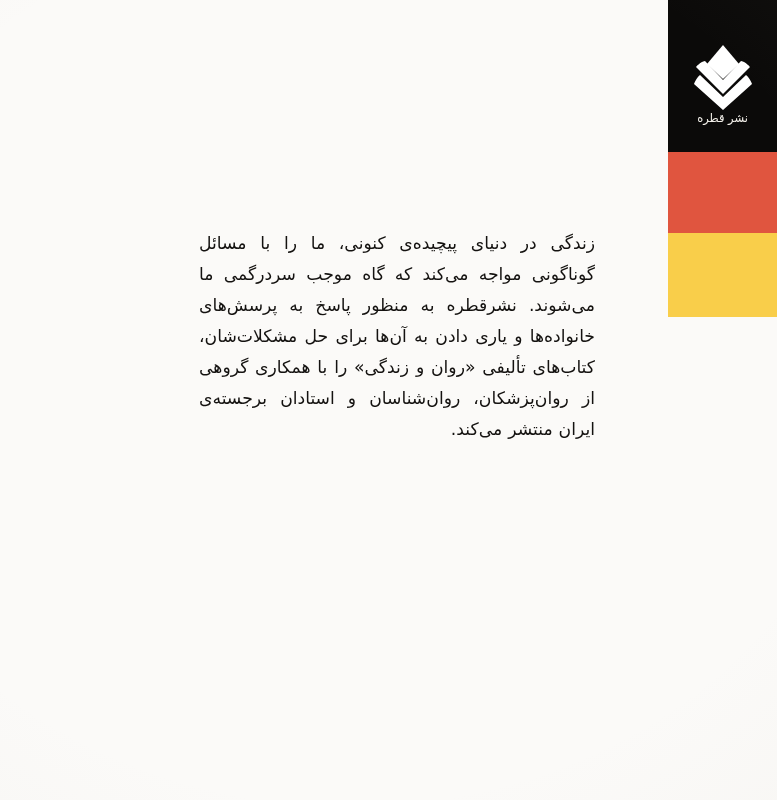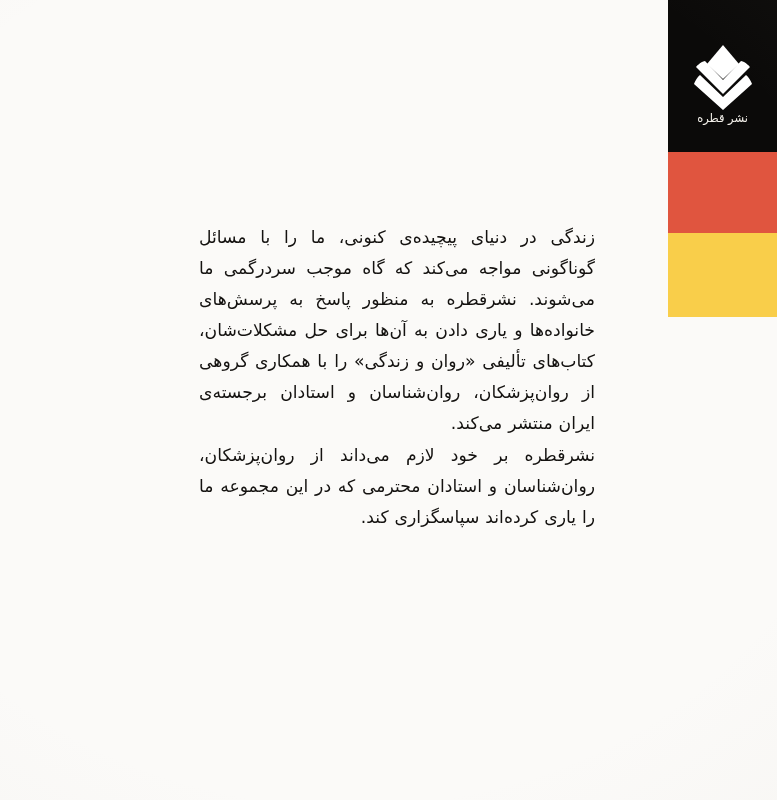--- a/index.html
+++ b/index.html
@@ -102,21 +102,21 @@
     direction: rtl;
     text-align: justify;
     text-align-last: right;
     color: #141210;
     font-family: "DejaVu Sans", "Liberation Sans", sans-serif;
     font-size: 17.2px;
     line-height: 31px;
     word-spacing: 0.5px;
   }
   #blurb p {
-    margin: 0 0 0 0;
+    margin: 6px 0 0 0;
     text-align: justify;
     text-align-last: right;
   }
   #blurb p + p {
     margin-top: 1px;
   }
 </style>
 </head>
 <body>
 
@@ -135,17 +135,16 @@
         <path d="M4 23 C4 23 8 18 13 17 L31 36 L49 17 C54 18 58 23 58 23 L31 50 Z" fill="#ffffff"></path>
 
         <path d="M2 40 C2 40 4 34 8 31 L31 53 L54 31 C58 34 60 40 60 40 L31 66 Z" fill="#ffffff"></path>
       </svg>
       <div id="logo-wordmark">نشر قطره</div>
     </div>
   </div>
 
   <div id="blurb">
     <p>زندگی در دنیای پیچیده‌ی کنونی، ما را با مسائل گوناگونی مواجه می‌کند که گاه موجب سردرگمی ما می‌شوند. نشرقطره به منظور پاسخ به پرسش‌های خانواده‌ها و یاری دادن به آن‌ها برای حل مشکلات‌شان، کتاب‌های تألیفی «روان و زندگی» را با همکاری گروهی از روان‌پزشکان، روان‌شناسان و استادان برجسته‌ی ایران منتشر می‌کند.</p>
-    <p>نشرقطره بر خود لازم می‌داند از روان‌پزشکان، روان‌شناسان و استادان محترمی که در این مجموعه ما را یاری کرده‌اند سپاسگزاری کند.</p>
   </div>
 
   <div id="paper-texture"></div>
 </div>
 
 </body></html>

